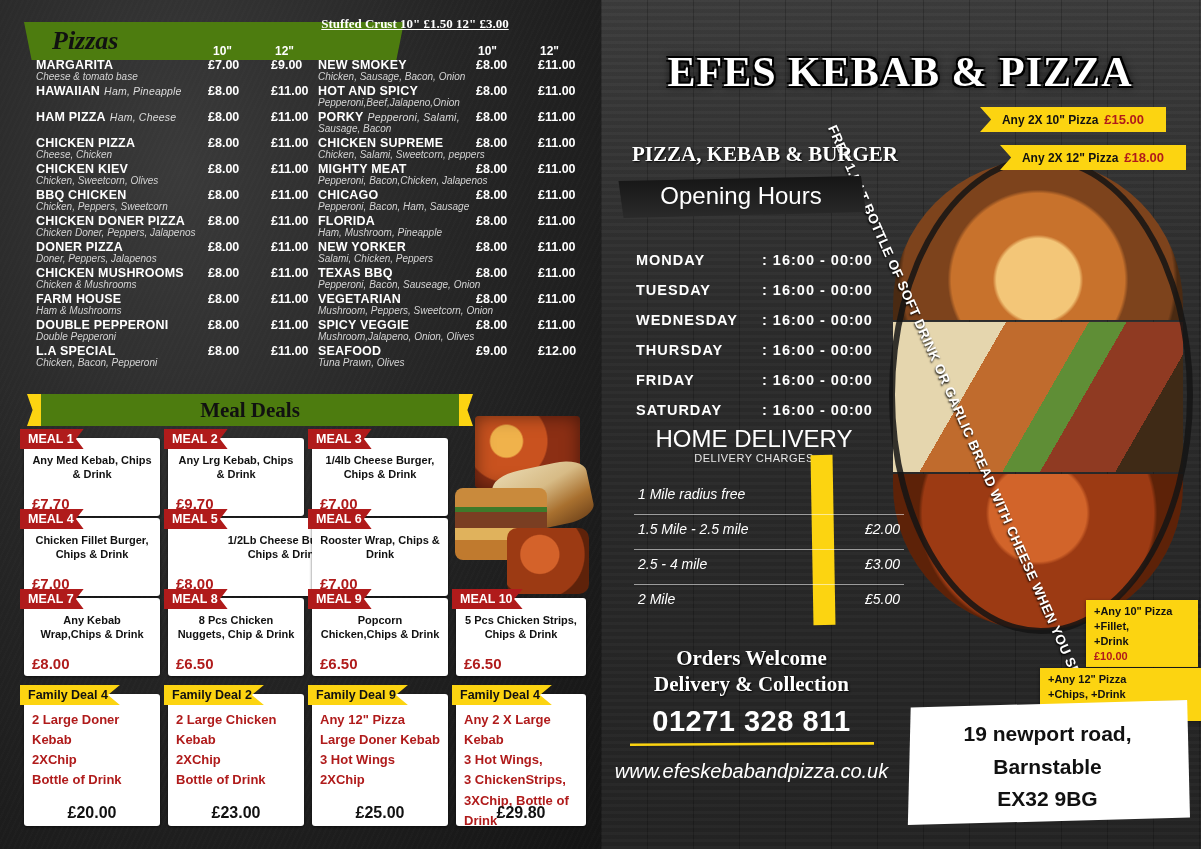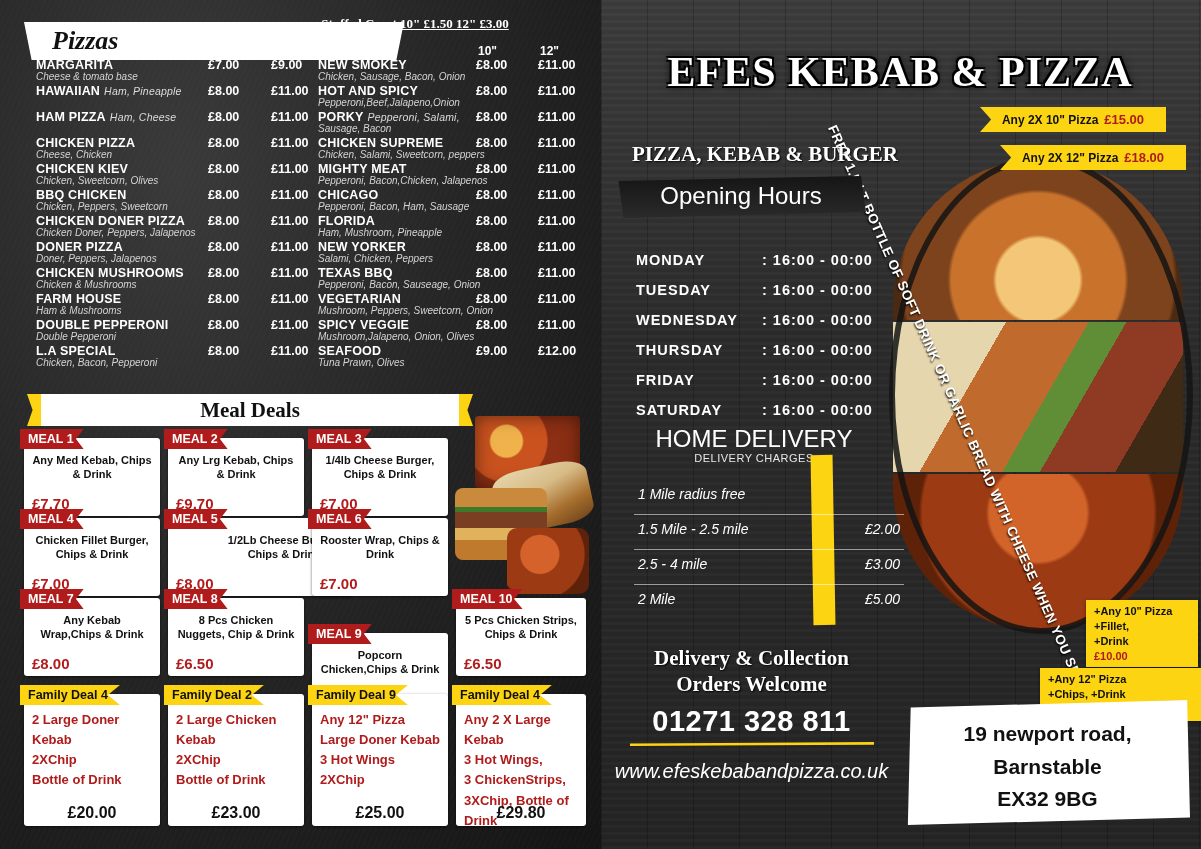--- a/index.html
+++ b/index.html
@@ -30,21 +30,21 @@
       linear-gradient(180deg,#3c3c3c 0%,#2b2b2b 40%,#242424 100%);
   }
   .right-panel:after{
     content:"";position:absolute;inset:0;
     background:repeating-linear-gradient(0deg, rgba(255,255,255,.02) 0 3px, rgba(0,0,0,.03) 3px 7px);
     pointer-events:none;
   }
 
   
   .ybanner{
-    position:absolute;background:#ffffff;color:#111;
+    position:absolute;background:#4d7c0f;color:#111;
     display:flex;align-items:center;justify-content:center;
     font-family:"Liberation Serif",serif;font-weight:bold;
   }
   .ybanner.ribbon:before,.ybanner.ribbon:after{
     content:"";position:absolute;top:0;bottom:0;width:14px;background:#fcd411;
   }
   .ybanner.ribbon:before{left:-13px;clip-path:polygon(0 0,100% 0,100% 100%,0 100%,40% 50%);}
   .ybanner.ribbon:after{right:-13px;clip-path:polygon(0 0,100% 0,60% 50%,100% 100%,0 100%);}
 
   
@@ -453,21 +453,21 @@
       <div class="mcard" style="left: 24px; top: 598px; width: 136px; height: 78px;">
         <div class="mtag">MEAL 7</div>
         <div class="mbody">Any Kebab Wrap,Chips &amp; Drink</div>
         <div class="mprice">£8.00</div>
       </div>
       <div class="mcard" style="left: 168px; top: 598px; width: 136px; height: 78px;">
         <div class="mtag">MEAL 8</div>
         <div class="mbody">8 Pcs Chicken Nuggets, Chip &amp; Drink</div>
         <div class="mprice">£6.50</div>
       </div>
-      <div class="mcard" style="left: 312px; top: 633px; width: 136px; height: 78px;">
+      <div class="mcard" style="left: 312px; top: 598px; width: 136px; height: 78px;">
         <div class="mtag">MEAL 9</div>
         <div class="mbody">Popcorn Chicken,Chips &amp; Drink</div>
         <div class="mprice">£6.50</div>
       </div>
       <div class="mcard" style="left: 456px; top: 598px; width: 130px; height: 78px;">
         <div class="mtag">MEAL 10</div>
         <div class="mbody">5 Pcs Chicken Strips, Chips &amp; Drink</div>
         <div class="mprice">£6.50</div>
       </div>
     </div>
@@ -562,22 +562,22 @@
         <span class="cl">2.5 - 4 mile</span>
         <span class="cr">£3.00</span>
       </div>
       <div class="crow last">
         <span class="cl">2 Mile</span>
         <span class="cr">£5.00</span>
       </div>
     </div>
 
   <div class="delivery-welcome">
+    <div>Orders Welcome</div>
     <div>Delivery &amp; Collection</div>
-    <div>Orders Welcome</div>
   </div>
   <div class="phone">01271 328 811</div>
   <div class="phone-underline"></div>
   <div class="website">www.efeskebabandpizza.co.uk</div>
 
   <div class="cornerdeal cd1">
     <div>+Any 10" Pizza</div>
     <div>+Fillet,</div>
     <div>+Drink</div>
     <div class="price">£10.00</div>

